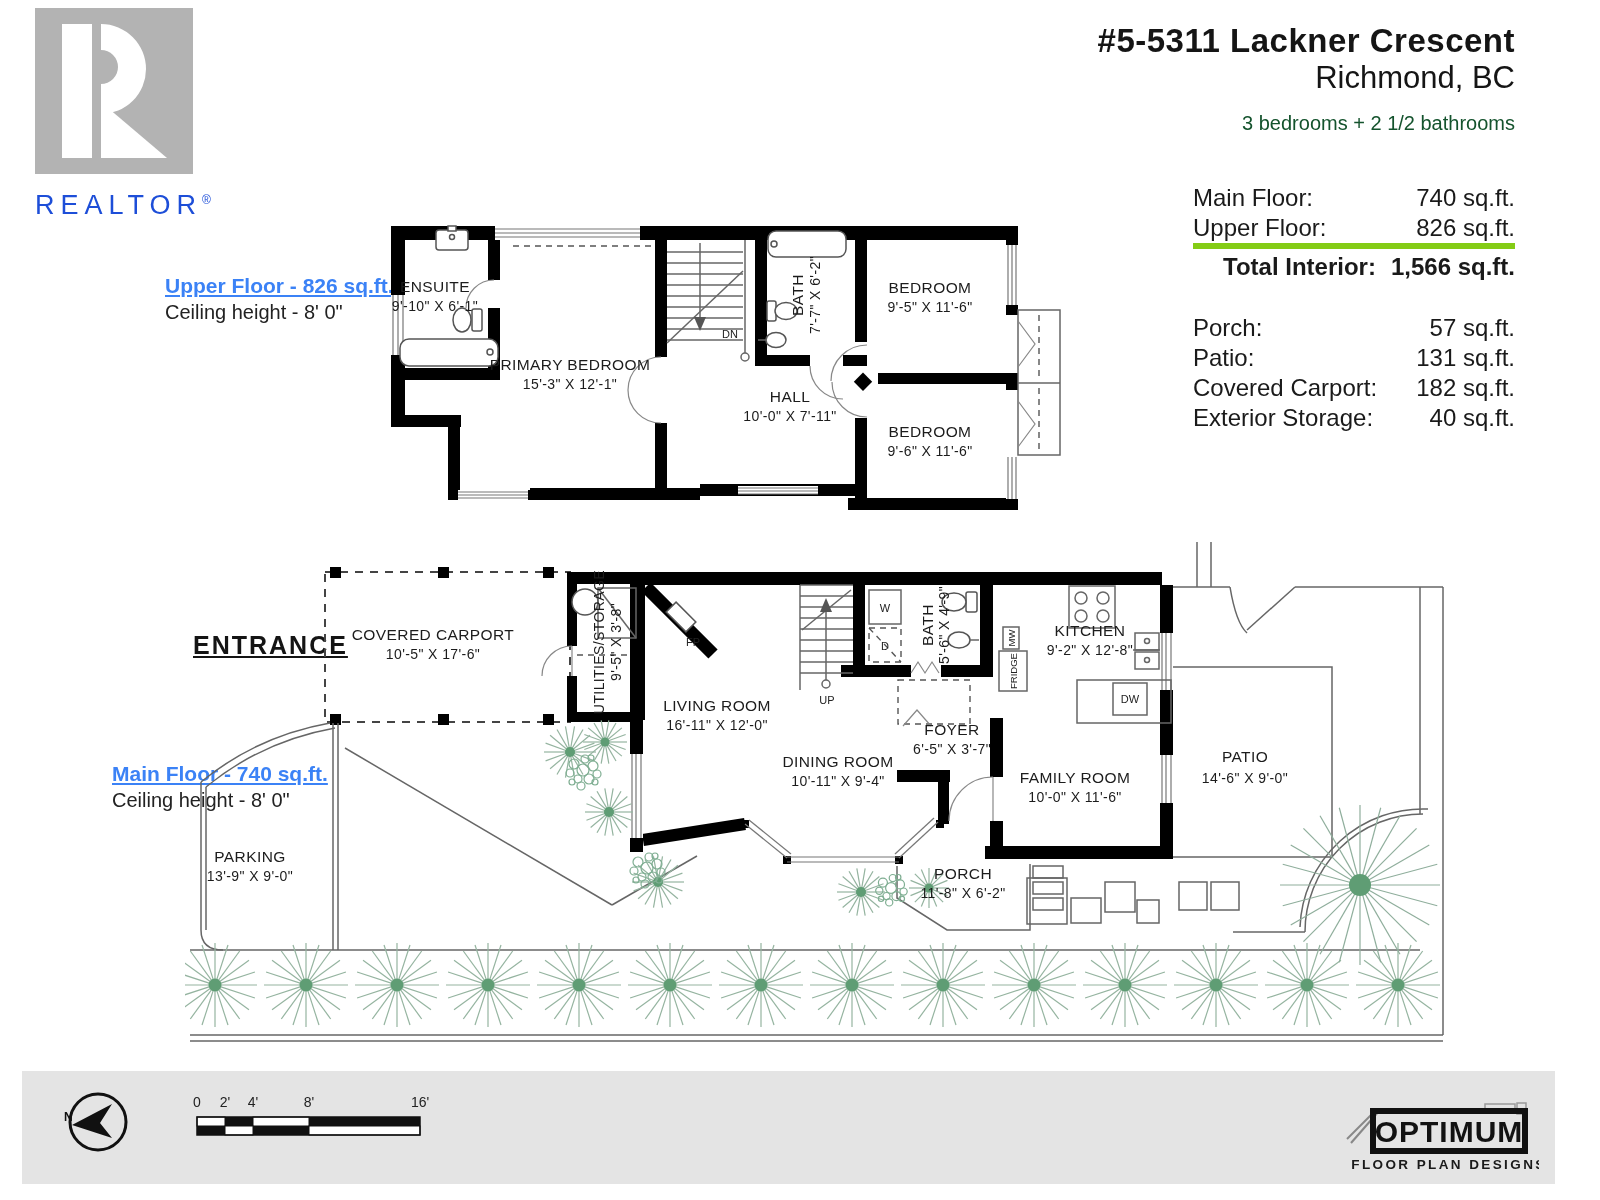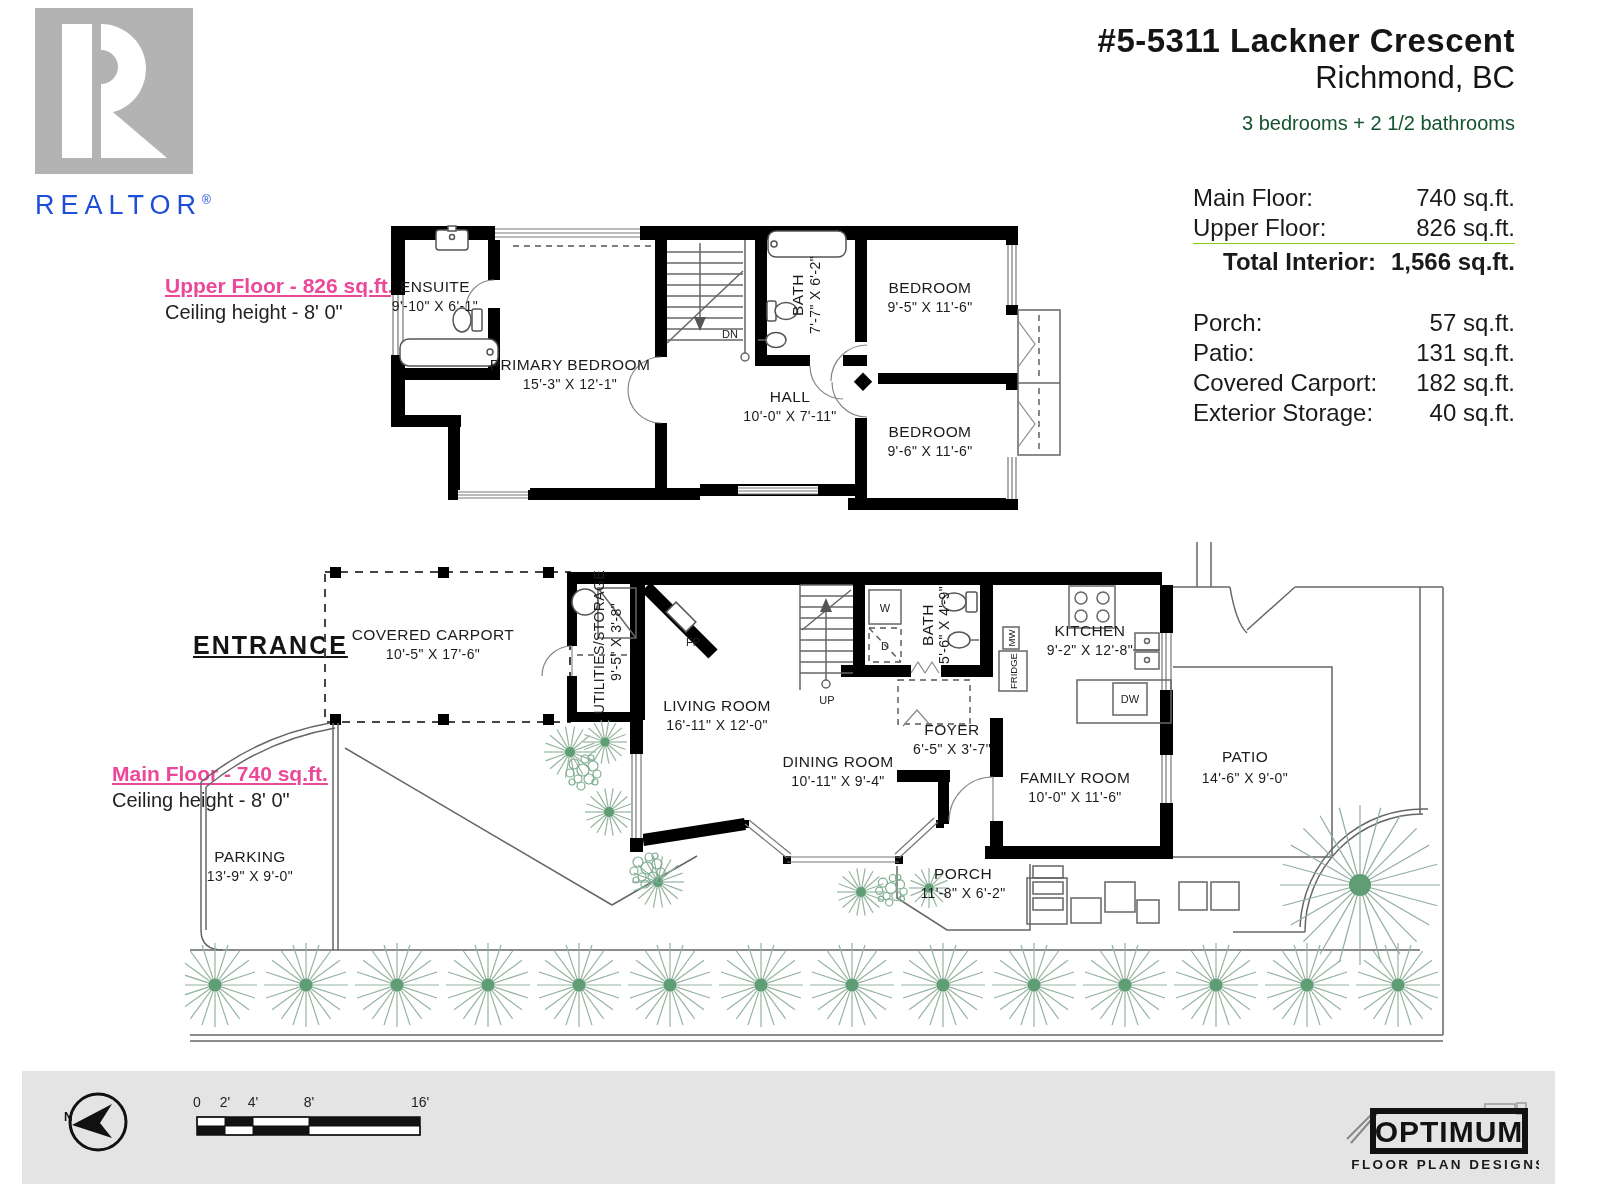--- a/index.html
+++ b/index.html
@@ -15,26 +15,26 @@
 
   
   #hdr{right:85px;top:22px;text-align:right;}
   #hdr .l1{font-size:33px;font-weight:600;letter-spacing:.5px;color:#151515;}
   #hdr .l2{font-size:31px;font-weight:400;color:#151515;margin-top:0;}
   #hdr .l3{font-size:20px;font-weight:400;color:#14532d;margin-top:16px;}
 
   
   #areas{left:1193px;top:183px;width:322px;font-size:24px;}
   #areas .row{display:flex;justify-content:space-between;line-height:30px;}
-  #areas .ul{border-bottom:1px solid #84cc16;}
+  #areas .ul{border-bottom:6px solid #84cc16;}
   #areas .tot{font-weight:700;padding-top:3px;margin-left:30px;}
   #areas .gap{height:31px;}
 
   
-  .ftitle{font-size:21px;font-weight:700;text-decoration:underline;color:#ec4899;}
+  .ftitle{font-size:21px;font-weight:700;text-decoration:underline;color:#3b82f6;}
   .fceil{font-size:20px;color:#222;margin-top:3px;}
   #upTitle{left:165px;top:274px;}
   #mainTitle{left:112px;top:762px;}
   #entrance{left:193px;top:631px;font-size:25px;font-weight:700;letter-spacing:2px;
             text-decoration:underline;color:#141414;}
 
   
   svg .wall{fill:#000;}
   svg .tl{fill:none;stroke:#666;stroke-width:1.5;}
   svg .tla{fill:none;stroke:#888;stroke-width:1.2;}

